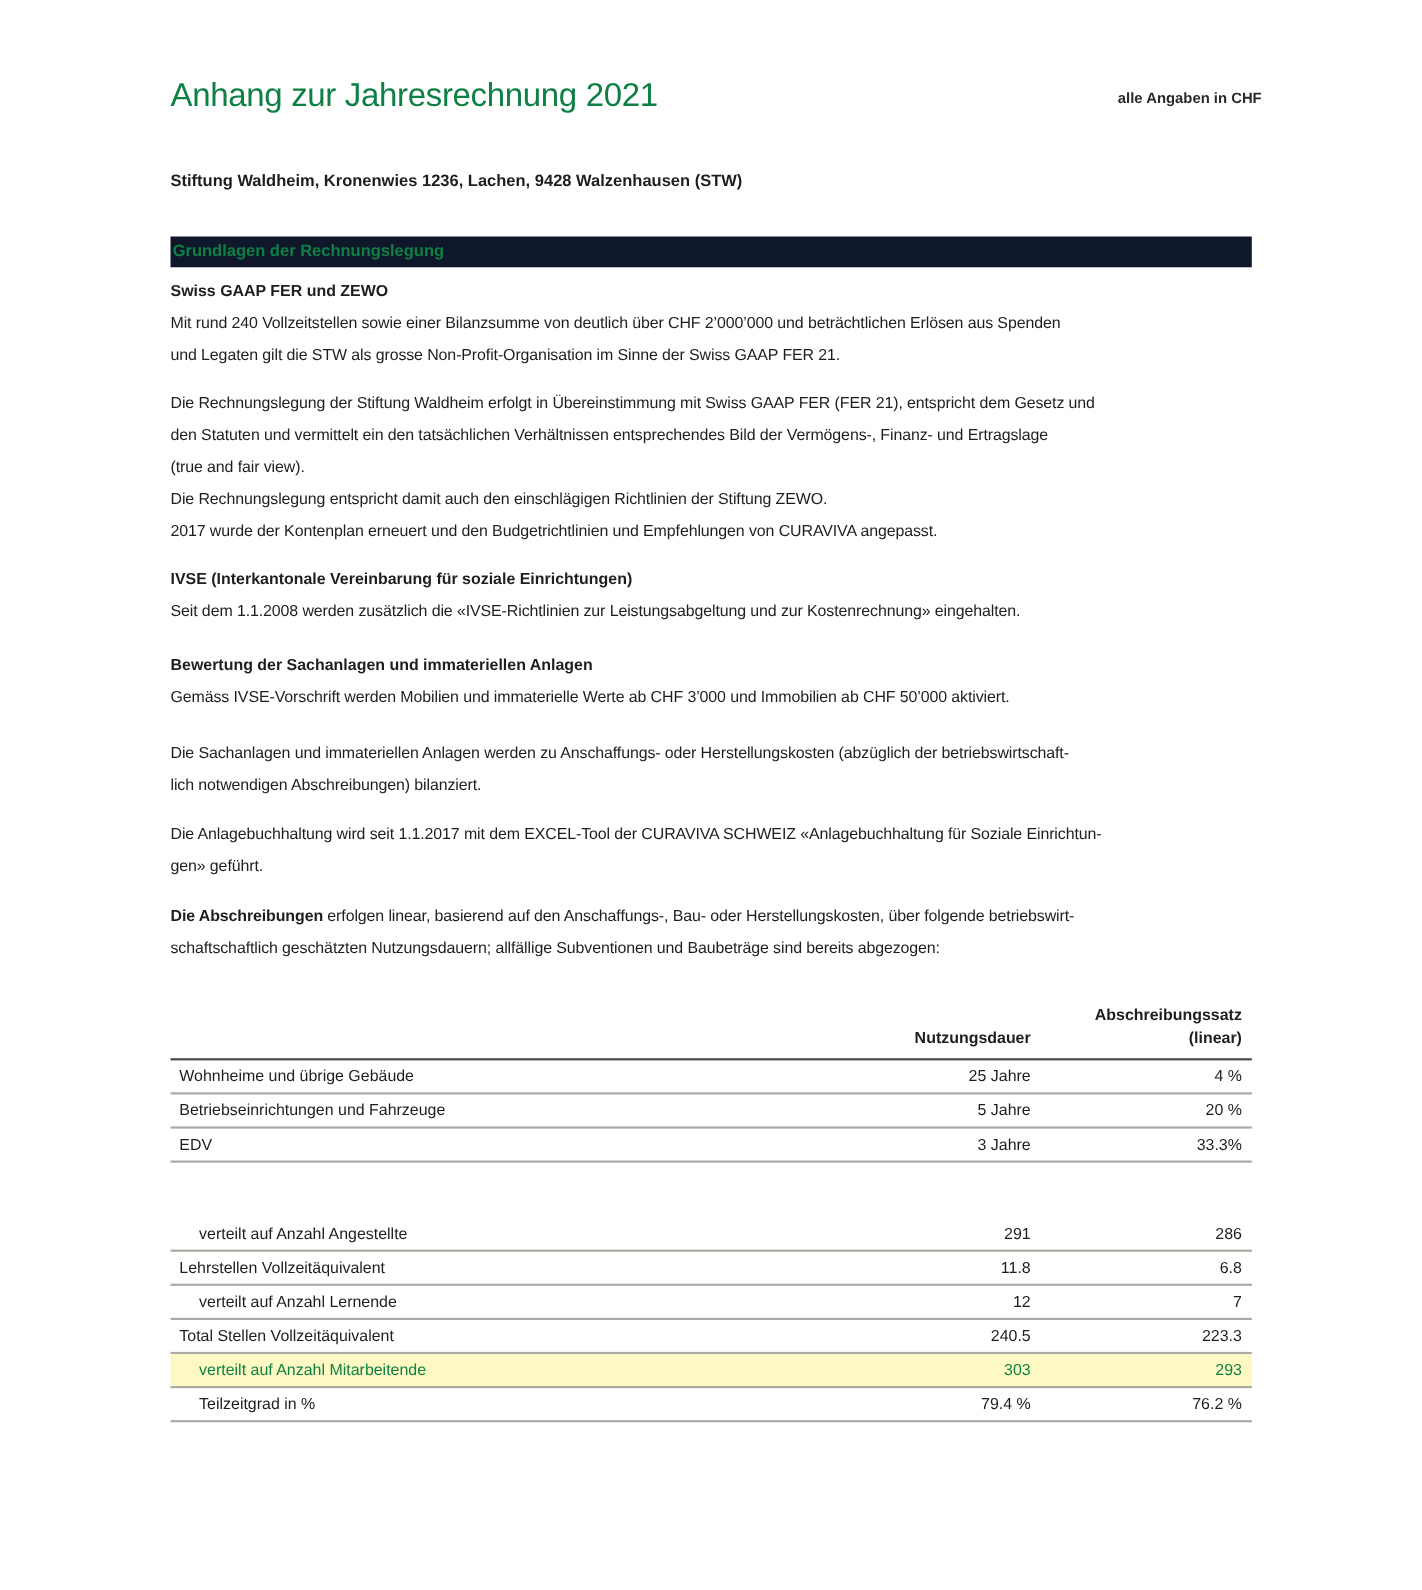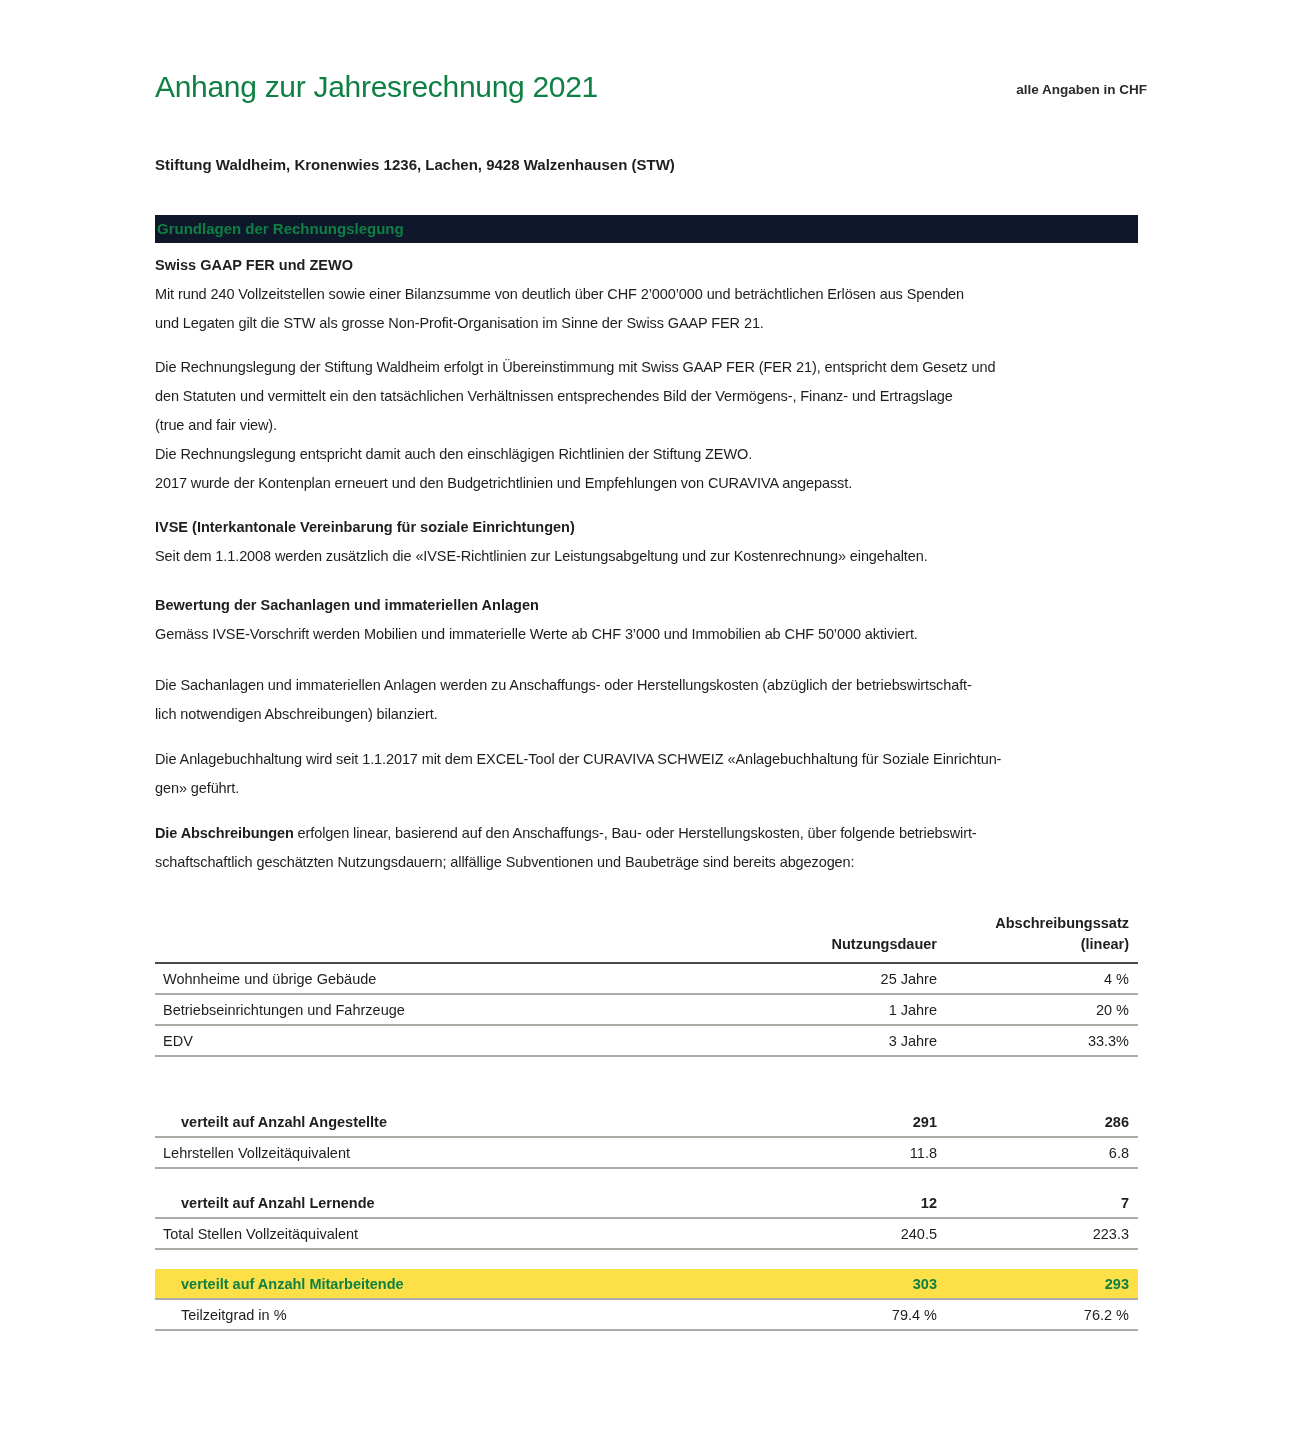--- a/index.html
+++ b/index.html
@@ -96,23 +96,23 @@
     align-items: center;
     height: 33px;
     font-weight: 700;
   }
   .c-l  { padding-left: 8px; }
   .c-v  { text-align: right; padding-right: 5px; white-space: pre-line; }
   .c-v2 { text-align: right; padding-right: 9px; white-space: pre-line; }
   .t1-head .c-v, .t1-head .c-v2 { white-space: pre-line; margin-top: 16px; }
   .tbl2 { margin-top: 50px; }
   .row-green  { color: #0e8044; }
-  .row-bold   { font-weight: 700; margin-top: 19px; }
+  .row-bold   { font-weight: 400; }
   .row-indent .c-l { padding-left: 26px; }
-  .row-hl     { background: #fde047; }
+  .row-hl     { background: #fef9c3; }
 </style>
 </head>
 <body>
 
 <div class="page">
   <div class="unit-note">alle Angaben in CHF</div>
   <div class="content">
 
     <h1 class="doc-title">Anhang zur Jahresrechnung 2021</h1>
 
@@ -151,21 +151,21 @@
         <div class="c-v2">Abschreibungssatz
 (linear)</div>
       </div>
       <div class="t-grid t-row">
         <div class="c-l">Wohnheime und übrige Gebäude</div>
         <div class="c-v">25 Jahre</div>
         <div class="c-v2">4 %</div>
       </div>
       <div class="t-grid t-row">
         <div class="c-l">Betriebseinrichtungen und Fahrzeuge</div>
-        <div class="c-v">1 Jahre</div>
+        <div class="c-v">5 Jahre</div>
         <div class="c-v2">20 %</div>
       </div>
       <div class="t-grid t-row">
         <div class="c-l">EDV</div>
         <div class="c-v">3 Jahre</div>
         <div class="c-v2">33.3%</div>
       </div>
     </div>
 
     <div class="tbl tbl2">

